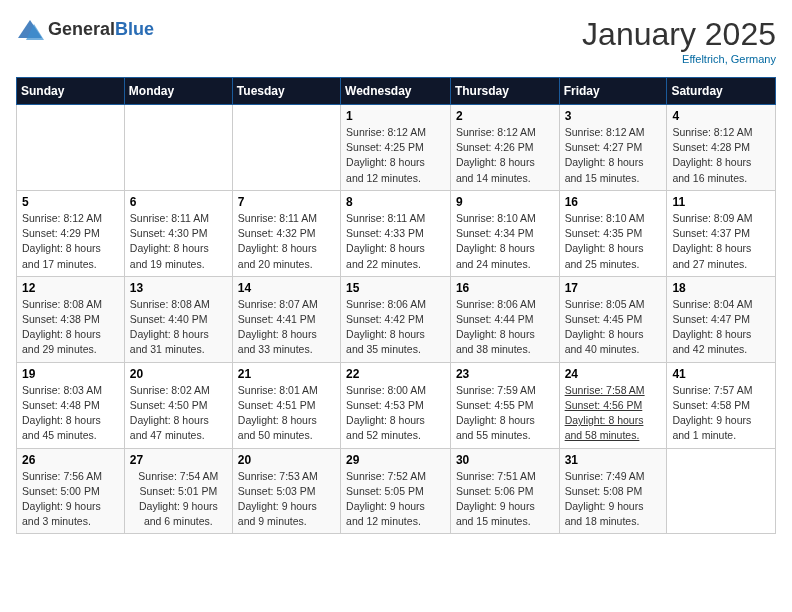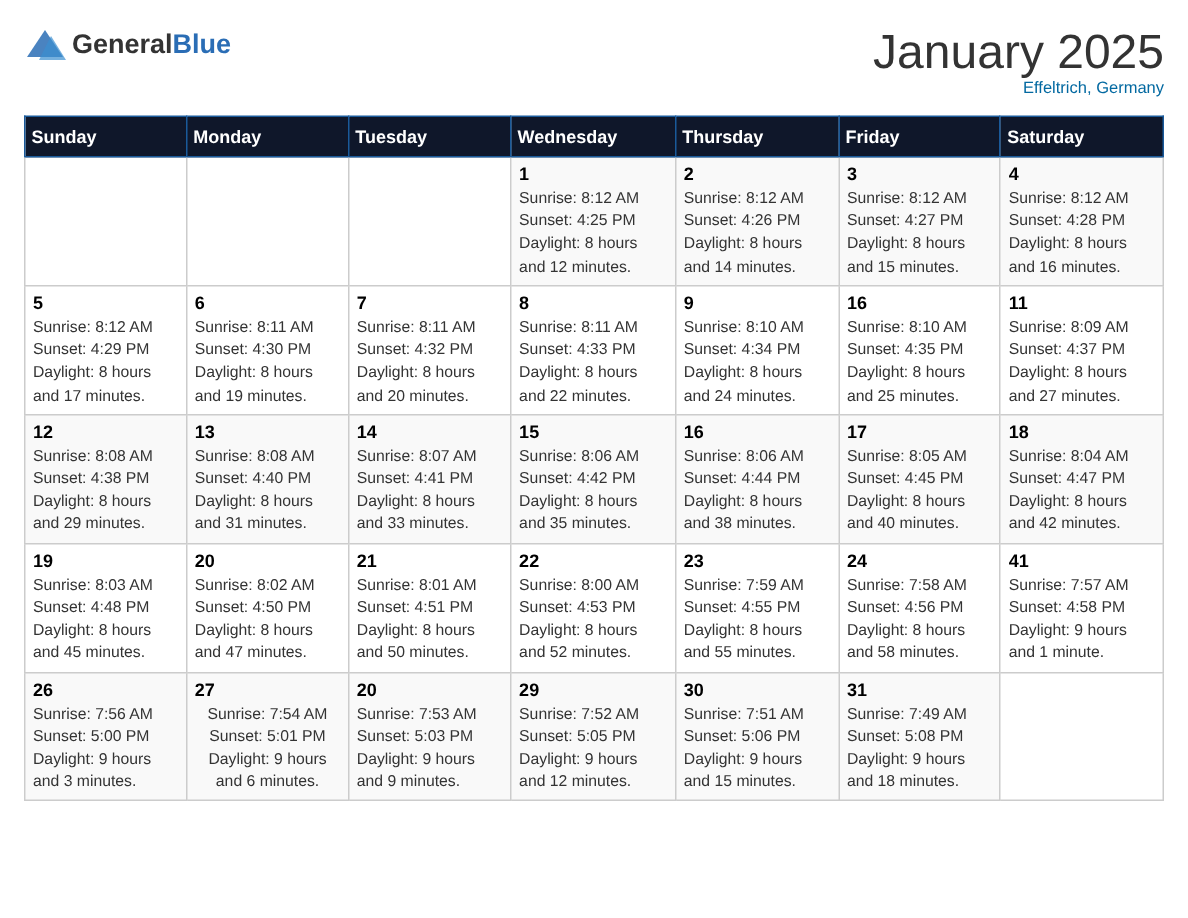--- a/index.html
+++ b/index.html
@@ -291,21 +291,21 @@
         </td>
         <td>
           <span class="day-number">23</span>
           <div class="day-info" style="white-space: pre-line;">Sunrise: 7:59 AM
 Sunset: 4:55 PM
 Daylight: 8 hours
 and 55 minutes.</div>
         </td>
         <td>
           <span class="day-number">24</span>
-          <div class="day-info" style="white-space: pre-line;">Sunrise: 7:58 AM
+          <div class="day-info" style="white-space: pre-line; text-decoration: underline;">Sunrise: 7:58 AM
 Sunset: 4:56 PM
 Daylight: 8 hours
 and 58 minutes.</div>
         </td>
         <td>
           <span class="day-number">41</span>
           <div class="day-info" style="white-space: pre-line;">Sunrise: 7:57 AM
 Sunset: 4:58 PM
 Daylight: 9 hours
 and 1 minute.</div>

